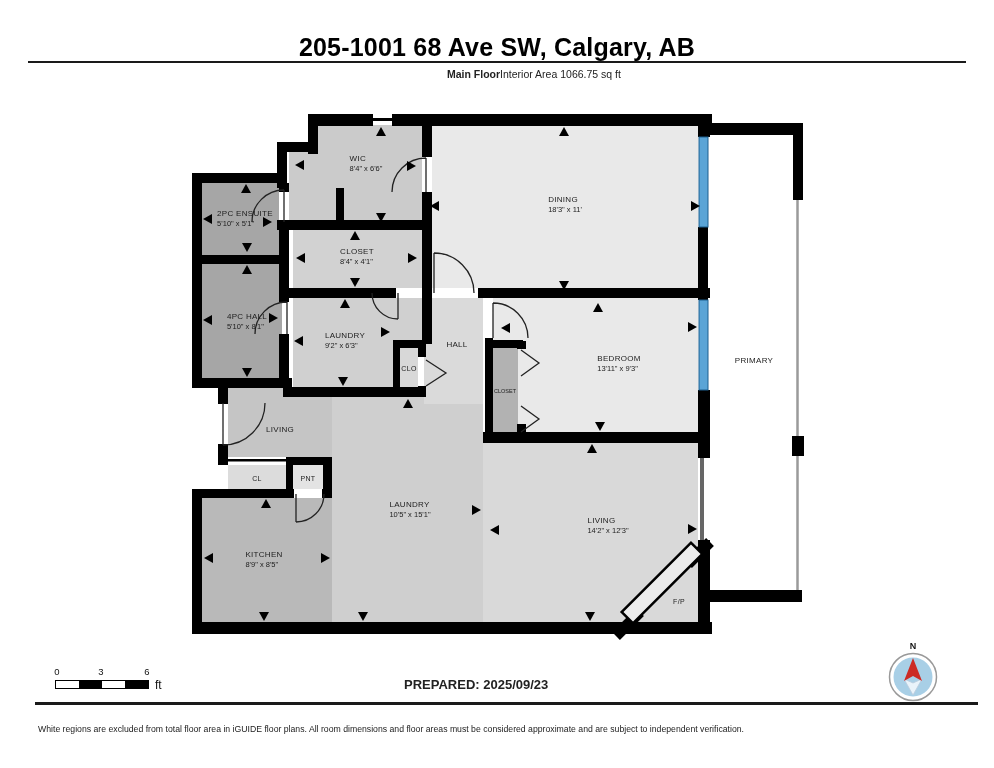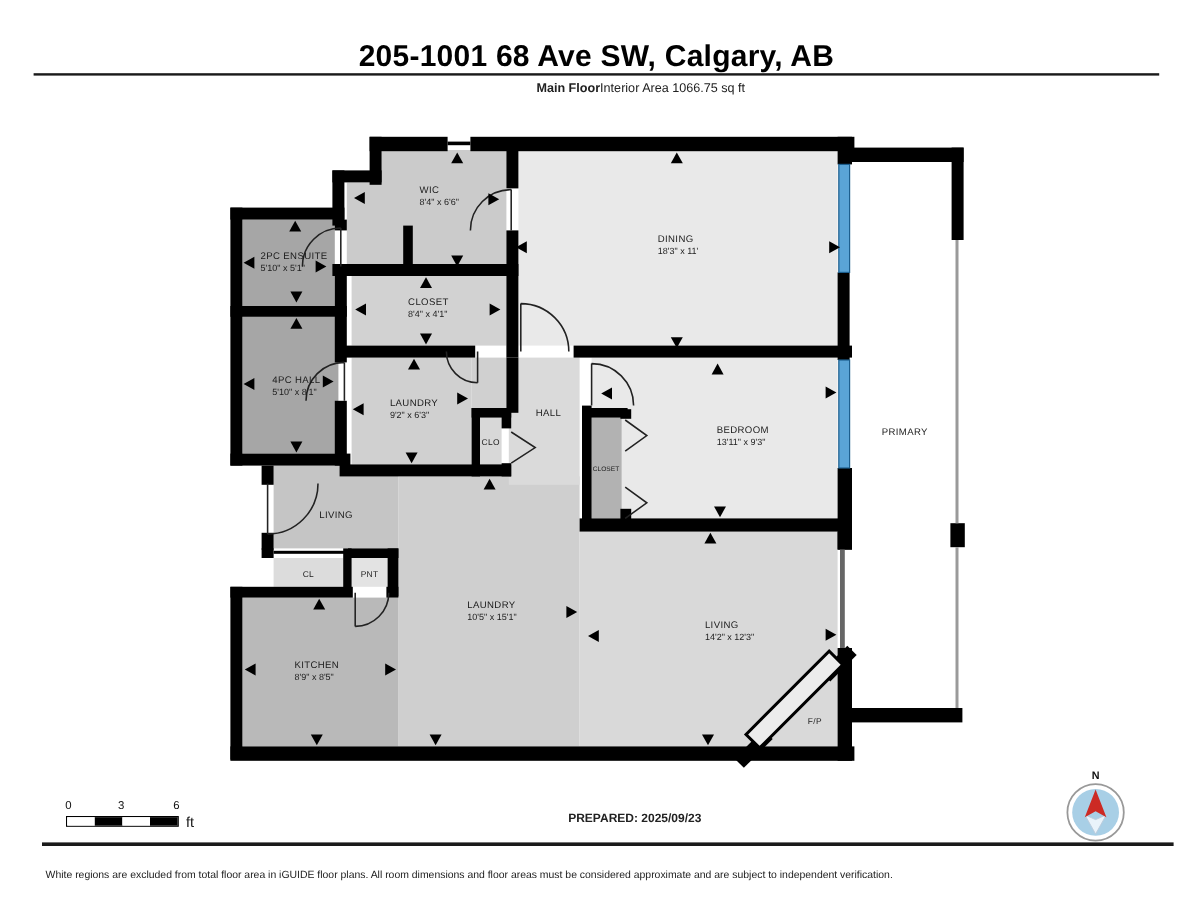--- a/index.html
+++ b/index.html
@@ -13,21 +13,21 @@
   .rlabel{position:absolute;transform:translate(-50%,-50%);white-space:nowrap;color:#1c1c1c;line-height:1.3;}
   .rname{display:block;font-size:8px;letter-spacing:.3px;}
   .rdims{display:block;font-size:7.5px;}
   .sm .rname{font-size:7px;}
   .xtiny .rname{font-size:5.5px;letter-spacing:0;}
   #scalebar{left:55px;top:666px;width:120px;height:26px;}
   #scalebar .tick{position:absolute;top:0;font-size:9.5px;transform:translateX(-50%);color:#111;}
   #scalebar .bar{position:absolute;left:0;top:14px;width:92px;height:7px;border:1px solid #000;display:flex;}
   #scalebar .seg{width:23px;height:7px;}
   #scalebar .unit{position:absolute;left:100px;top:12px;font-size:12px;}
-  #prepared{left:444px;top:677px;width:170px;text-align:center;font-size:10px;font-weight:bold;color:#222;}
+  #prepared{left:404px;top:677px;width:170px;text-align:left;font-size:13px;font-weight:bold;color:#222;}
   #compass-n{left:905px;top:641px;width:16px;text-align:center;font-size:9px;font-weight:600;}
   #rule-bottom{left:35px;top:702px;width:943px;height:3px;background:#1a1a1a;}
   #disclaimer{left:38px;top:724px;right:20px;font-size:8.7px;color:#222;}
 </style>
 </head>
 <body>
 
 <div class="abs" id="title">205-1001 68 Ave SW, Calgary, AB</div>
 <div class="abs" id="rule-top"></div>
 <div class="abs" id="subtitle">

